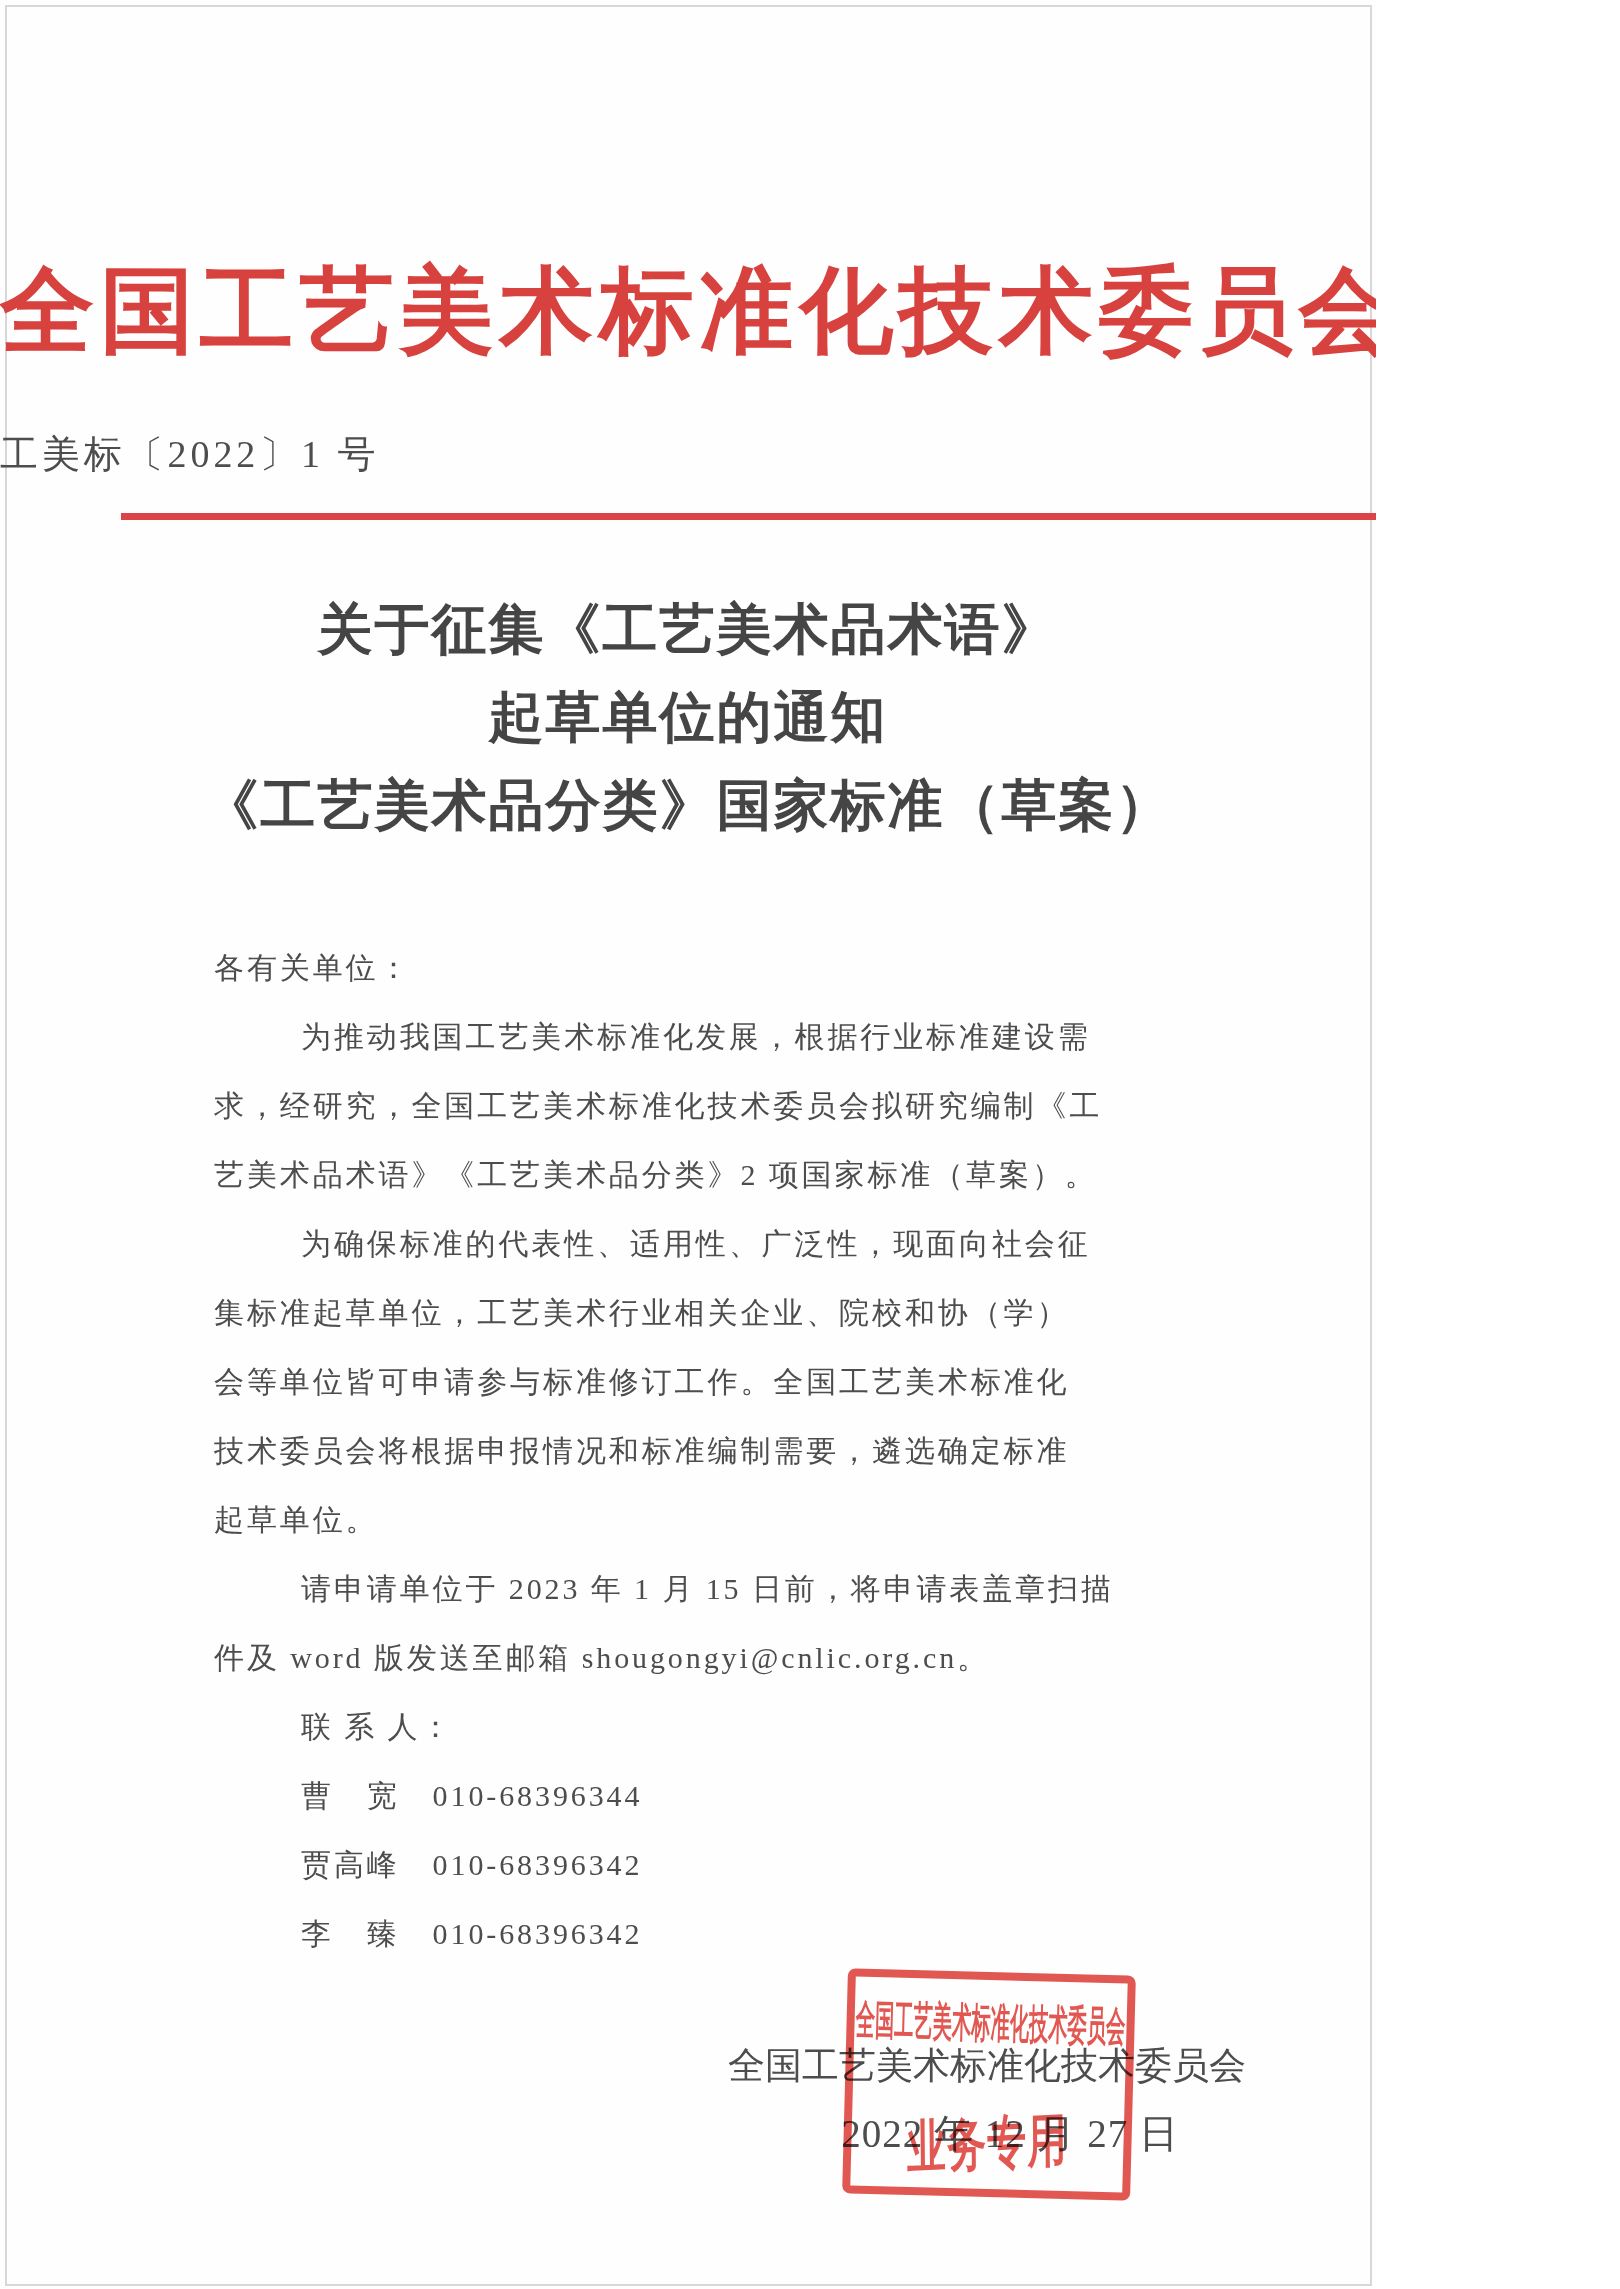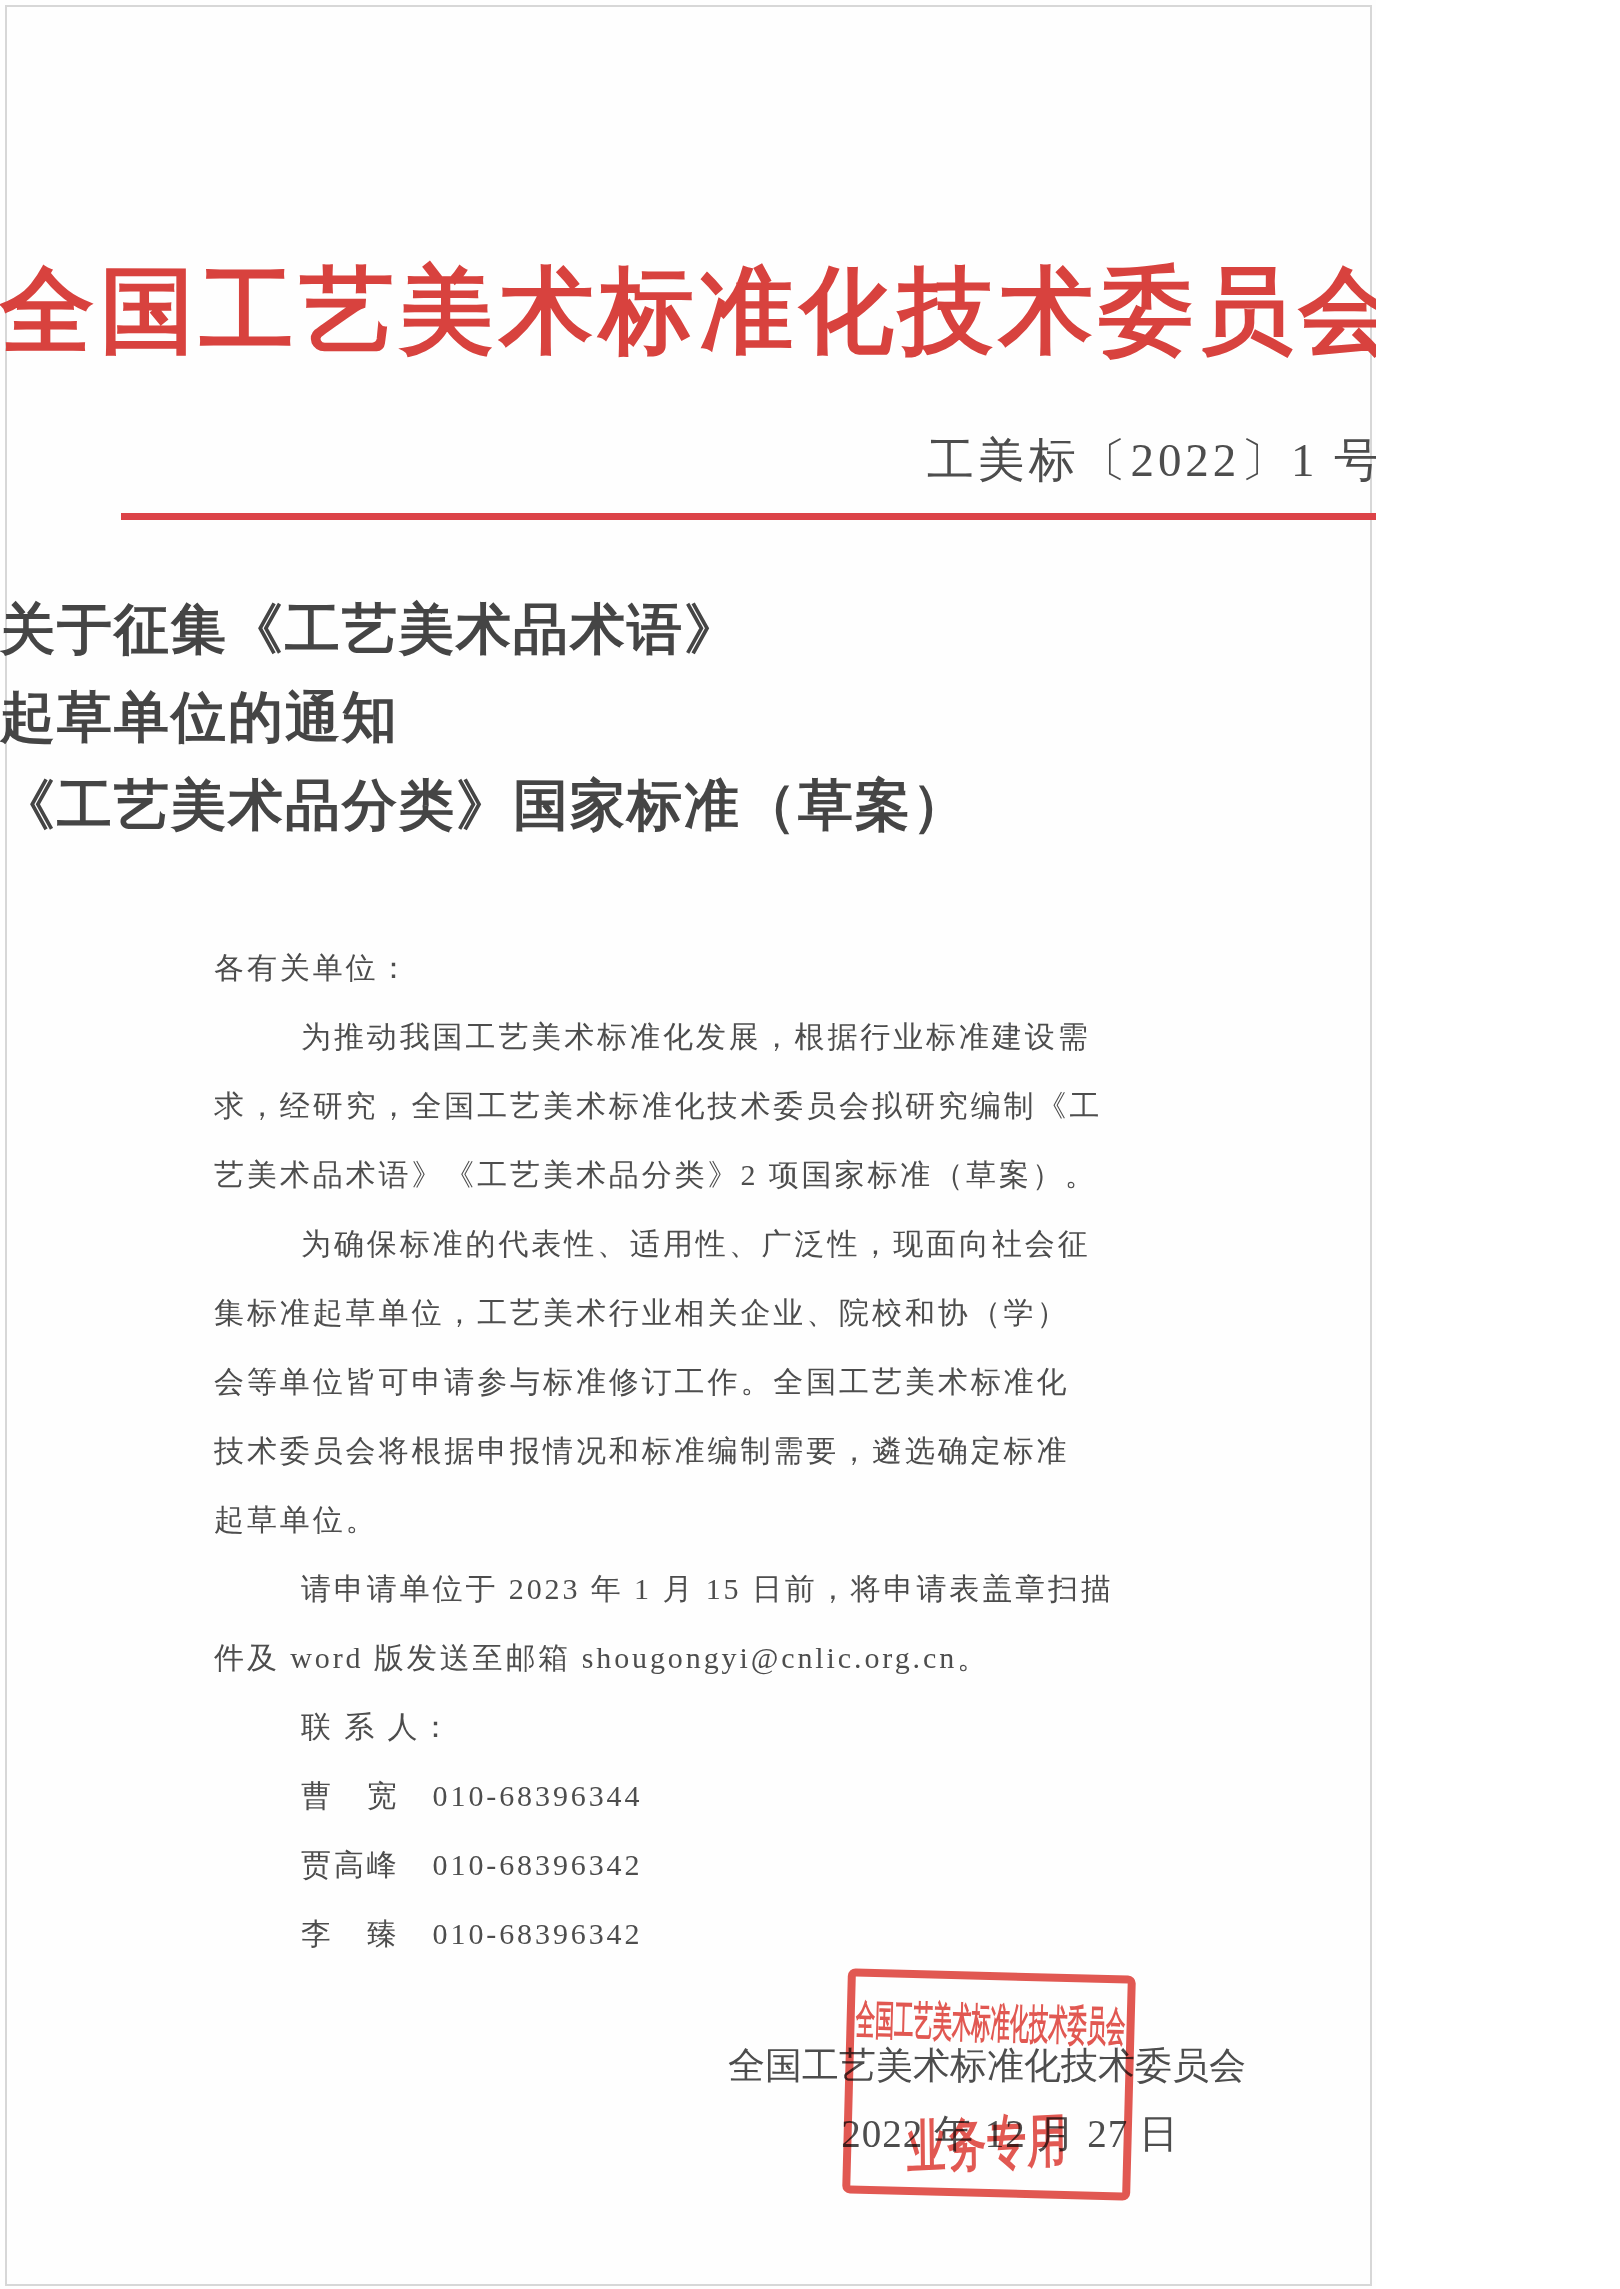--- a/index.html
+++ b/index.html
@@ -24,37 +24,37 @@
     text-align: center;
     font-size: 94px;
     font-weight: bold;
     letter-spacing: 5.9px;
     color: var(--header-red);
     line-height: 137px;
     white-space: nowrap;
   }
   .doc-number {
     position: absolute;
-    top: 429px; left: 9px; width: 100%;
-    text-align: right;
-    font-size: 47px;
+    top: 429px; left: 0; width: 100%;
+    text-align: left;
+    font-size: 38px;
     color: var(--ink);
     letter-spacing: 3.9px;
     white-space: nowrap;
   }
   .red-rule {
     position: absolute;
     top: 513px; left: 121px;
     width: 1439px; height: 6.9px;
     background: var(--rule-red);
   }
   .notice-title {
     position: absolute;
     top: 586px; left: 0; width: 100%;
-    text-align: left;
+    text-align: center;
     font-size: 55px;
     font-weight: bold;
     letter-spacing: 2px;
     line-height: 88px;
     color: var(--title-ink);
   }
   .body-text {
     position: absolute;
     top: 933px; left: 214px;
     width: 1225px;

